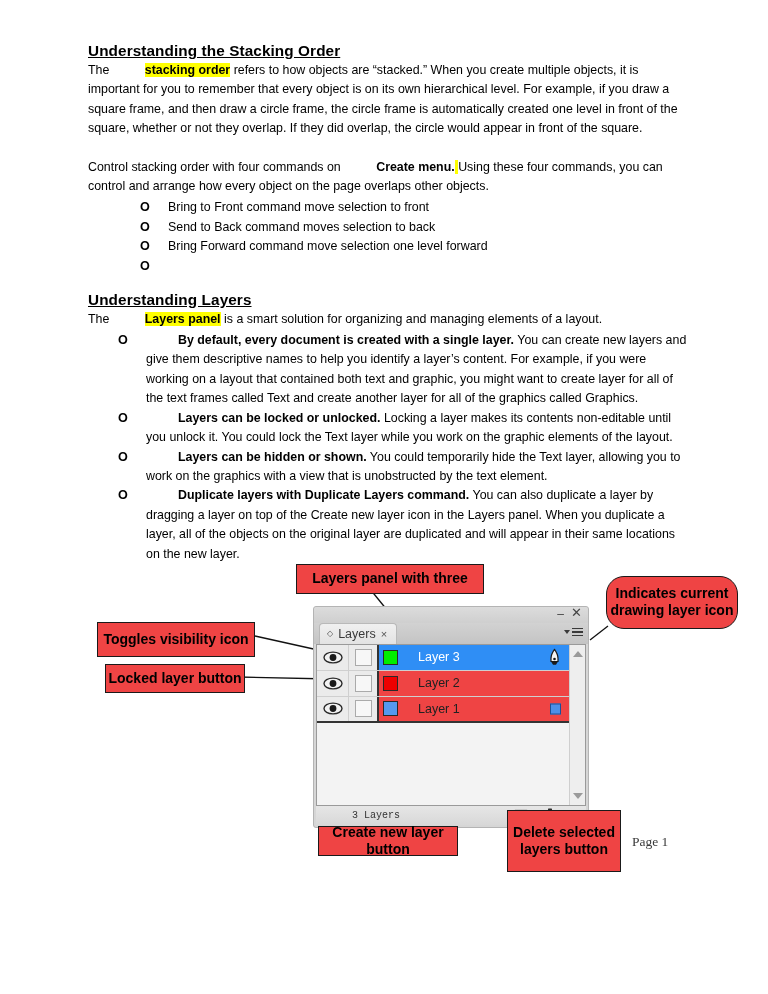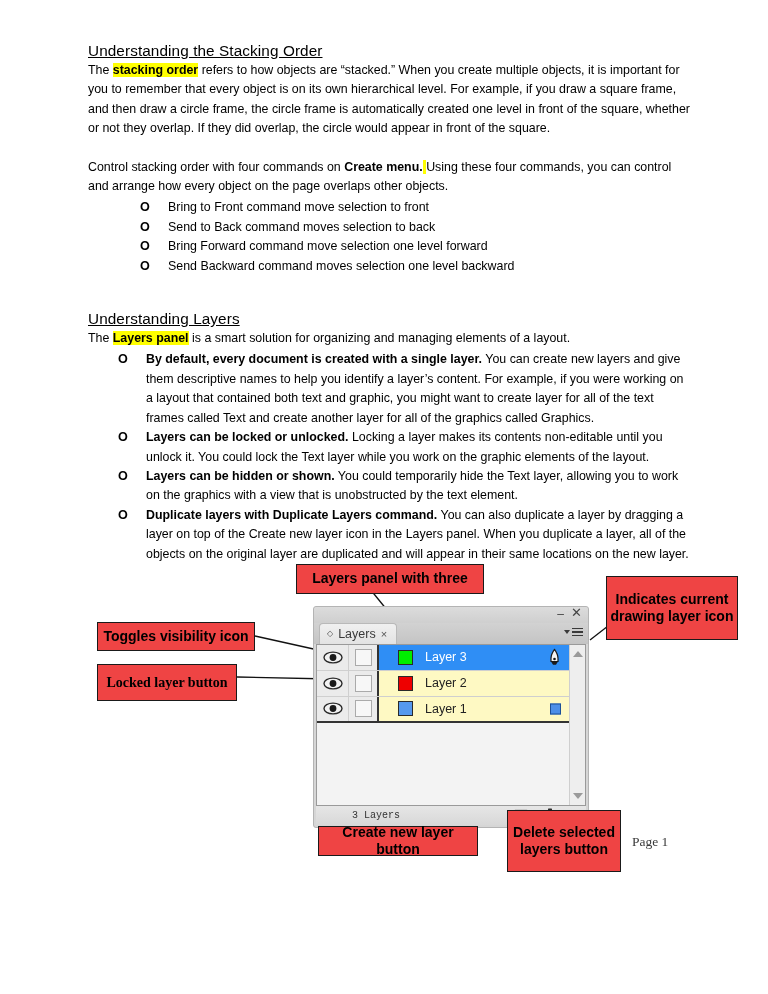--- a/index.html
+++ b/index.html
@@ -40,36 +40,36 @@
     font-family: "Liberation Serif", serif;
     font-weight: bold;
     font-size: 17.5px;
     margin: 0 0 22px 0;
     letter-spacing: 0.2px;
   }
 
   
   h2.sect {
     font-size: 15.3px;
-    font-weight: normal;
+    font-weight: bold;
     text-decoration: underline;
     margin: 0 0 1px 0;
     letter-spacing: 0.1px;
   }
 
   p.body {
     font-size: 12.4px;
     line-height: 19.4px;
     margin: 0;
     text-align: left;
   }
   p.gap { margin-top: 19px; }
 
   .hl { background: #ffff00; }
-  .b { font-weight: bold; }
+  .b { font-weight: bold; margin-left: 32px; }
 
   
   ul.olist {
     list-style: none;
     margin: 2px 0 0 0;
     padding: 0;
   }
   ul.olist.indent1 { margin-left: 52px; }
   ul.olist.indent2 { margin-left: 30px; }
   ul.olist > li {
@@ -214,21 +214,21 @@
     box-sizing: border-box;
     overflow: hidden;
   }
   .rows { position: absolute; left: 0; top: 0; right: 16px; }
   .row {
     position: relative;
     height: 26px;
     display: flex;
     align-items: center;
     border-bottom: 1px solid #cfcfcf;
-    background: #fef9c3;
+    background: #ef4444;
     box-sizing: border-box;
   }
   .row.selected { background: #2f8ef5; }
   .row.last { border-bottom: 2px solid #333; text-align: center; }
   .cell-eye {
     width: 32px;
     height: 100%;
     display: flex;
     align-items: center;
     justify-content: center;
@@ -249,22 +249,22 @@
   .lockbox {
     width: 17px; height: 17px;
     border: 1px solid #aaa;
     background: #f7f7f7;
     box-sizing: border-box;
   }
   .cell-name {
     flex: 1;
     display: flex;
     align-items: center;
-    gap: 12px;
-    padding-left: 19px;
+    gap: 20px;
+    padding-left: 4px;
     height: 100%;
     position: relative;
   }
   .swatch {
     width: 15px; height: 15px;
     border: 1px solid #2a2a2a;
     box-sizing: border-box;
     flex: 0 0 auto;
   }
   .lname {
@@ -356,21 +356,21 @@
 
   <h2 class="sect">Understanding the Stacking Order</h2>
   <p class="body"><span>The </span><span class="hl b">stacking order</span><span> refers to how objects are “stacked.”  When you create multiple objects, it is important for you to remember that every object is on its own hierarchical level.  For example, if you draw a square frame, and then draw a circle frame, the circle frame is automatically created one level in front of the square, whether or not they overlap.  If they did overlap, the circle would appear in front of the square.</span></p>
 
   <p class="body gap"><span>Control stacking order with four commands on </span><span class="b">Create menu.</span><span class="hl"> </span><span>  Using these four commands, you can control and arrange how every object on the page overlaps other objects.</span></p>
 
   <ul class="olist indent1">
     <li><span class="bullet">O</span><span>Bring to Front command move selection to front</span></li>
     <li><span class="bullet">O</span><span>Send to Back command moves selection to back</span></li>
     <li><span class="bullet">O</span><span>Bring Forward command move selection one level forward</span></li>
-    <li><span class="bullet">O</span><span>Send Backward command moves selection one level backward</span></li>
+    <li><span class="bullet">O</span></li>
   </ul>
 
   <div class="sect-space"></div>
 
   <h2 class="sect">Understanding Layers</h2>
   <p class="body"><span>The </span><span class="hl b">Layers panel</span><span> is a smart solution for organizing and managing elements of a layout.</span></p>
 
   <ul class="olist indent2">
     <li><span class="bullet">O</span><span class="b">By default, every document is created with a single layer.</span><span>  You can create new layers and give them descriptive names to help you identify a layer’s content.  For example, if you were working on a layout that contained both text and graphic, you might want to create layer for all of the text frames called Text and create another layer for all of the graphics called Graphics.</span></li>
     <li><span class="bullet">O</span><span class="b">Layers can be locked or unlocked.</span><span>  Locking a layer makes its contents non-editable until you unlock it.  You could lock the Text layer while you work on the graphic elements of the layout.</span></li>
@@ -385,27 +385,27 @@
       <line x1="608" y1="62" x2="590" y2="76" stroke="#111" stroke-width="1.3"></line>
       <line x1="255" y1="72" x2="327" y2="88" stroke="#111" stroke-width="1.3"></line>
       <line x1="237" y1="113" x2="330" y2="115" stroke="#111" stroke-width="1.3"></line>
       <line x1="416" y1="262" x2="396" y2="288" stroke="#111" stroke-width="1.3"></line>
       <line x1="551" y1="262" x2="543" y2="288" stroke="#111" stroke-width="1.3"></line>
       <line x1="512" y1="77" x2="588" y2="60" stroke="#111" stroke-width="1.3"></line>
     </svg>
 
     <div class="callout" style="left:296px; top:0px; width:188px; height:30px;">Layers panel with three</div>
 
-    <div class="callout" style="left:606px; top:12px; width:132px; height:64px; flex-direction:column;">Indicates current drawing layer icon</div>
-
-    <div class="callout" style="left:97px; top:58px; width:158px; height:29px;">Toggles visibility icon</div>
-
-    <div class="callout" style="left:97px; top:100px; width:140px; height:37px;font-family:Liberation Serif, serif;">Locked layer button</div>
-
-    <div class="callout" style="left:318px; top:262px; width:160px; height:30px;">Create new layer button</div>
+    <div class="callout" style="left:606px; top:12px; width:132px; height:53px; flex-direction:column;border-radius:18px;">Indicates current drawing layer icon</div>
+
+    <div class="callout" style="left:97px; top:58px; width:158px; height:35px;">Toggles visibility icon</div>
+
+    <div class="callout" style="left:105px; top:100px; width:140px; height:29px;">Locked layer button</div>
+
+    <div class="callout" style="left:318px; top:262px; width:140px; height:30px;">Create new layer button</div>
 
     <div class="callout" style="left:507px; top:246px; width:114px; height:62px; flex-direction:column;">Delete selected layers button</div>
 
     <div class="page-num" style="left:632px; top:270px;">Page 1</div>
 
     <div class="panel">
 
       <div class="panel-titlebar">
         <span class="win-min">–</span>
         <span class="win-close">✕</span>

